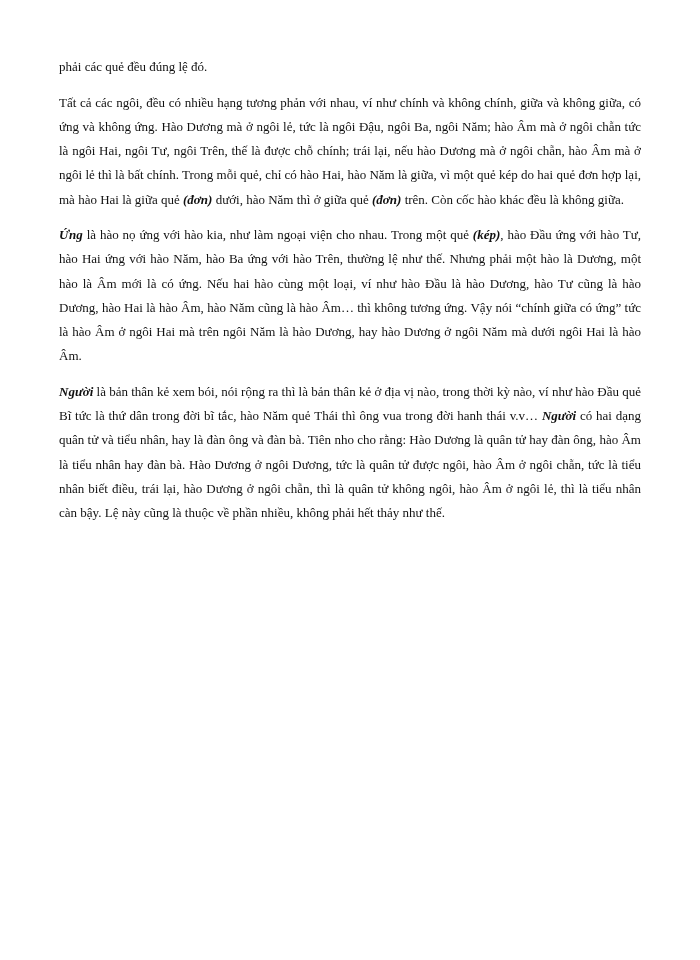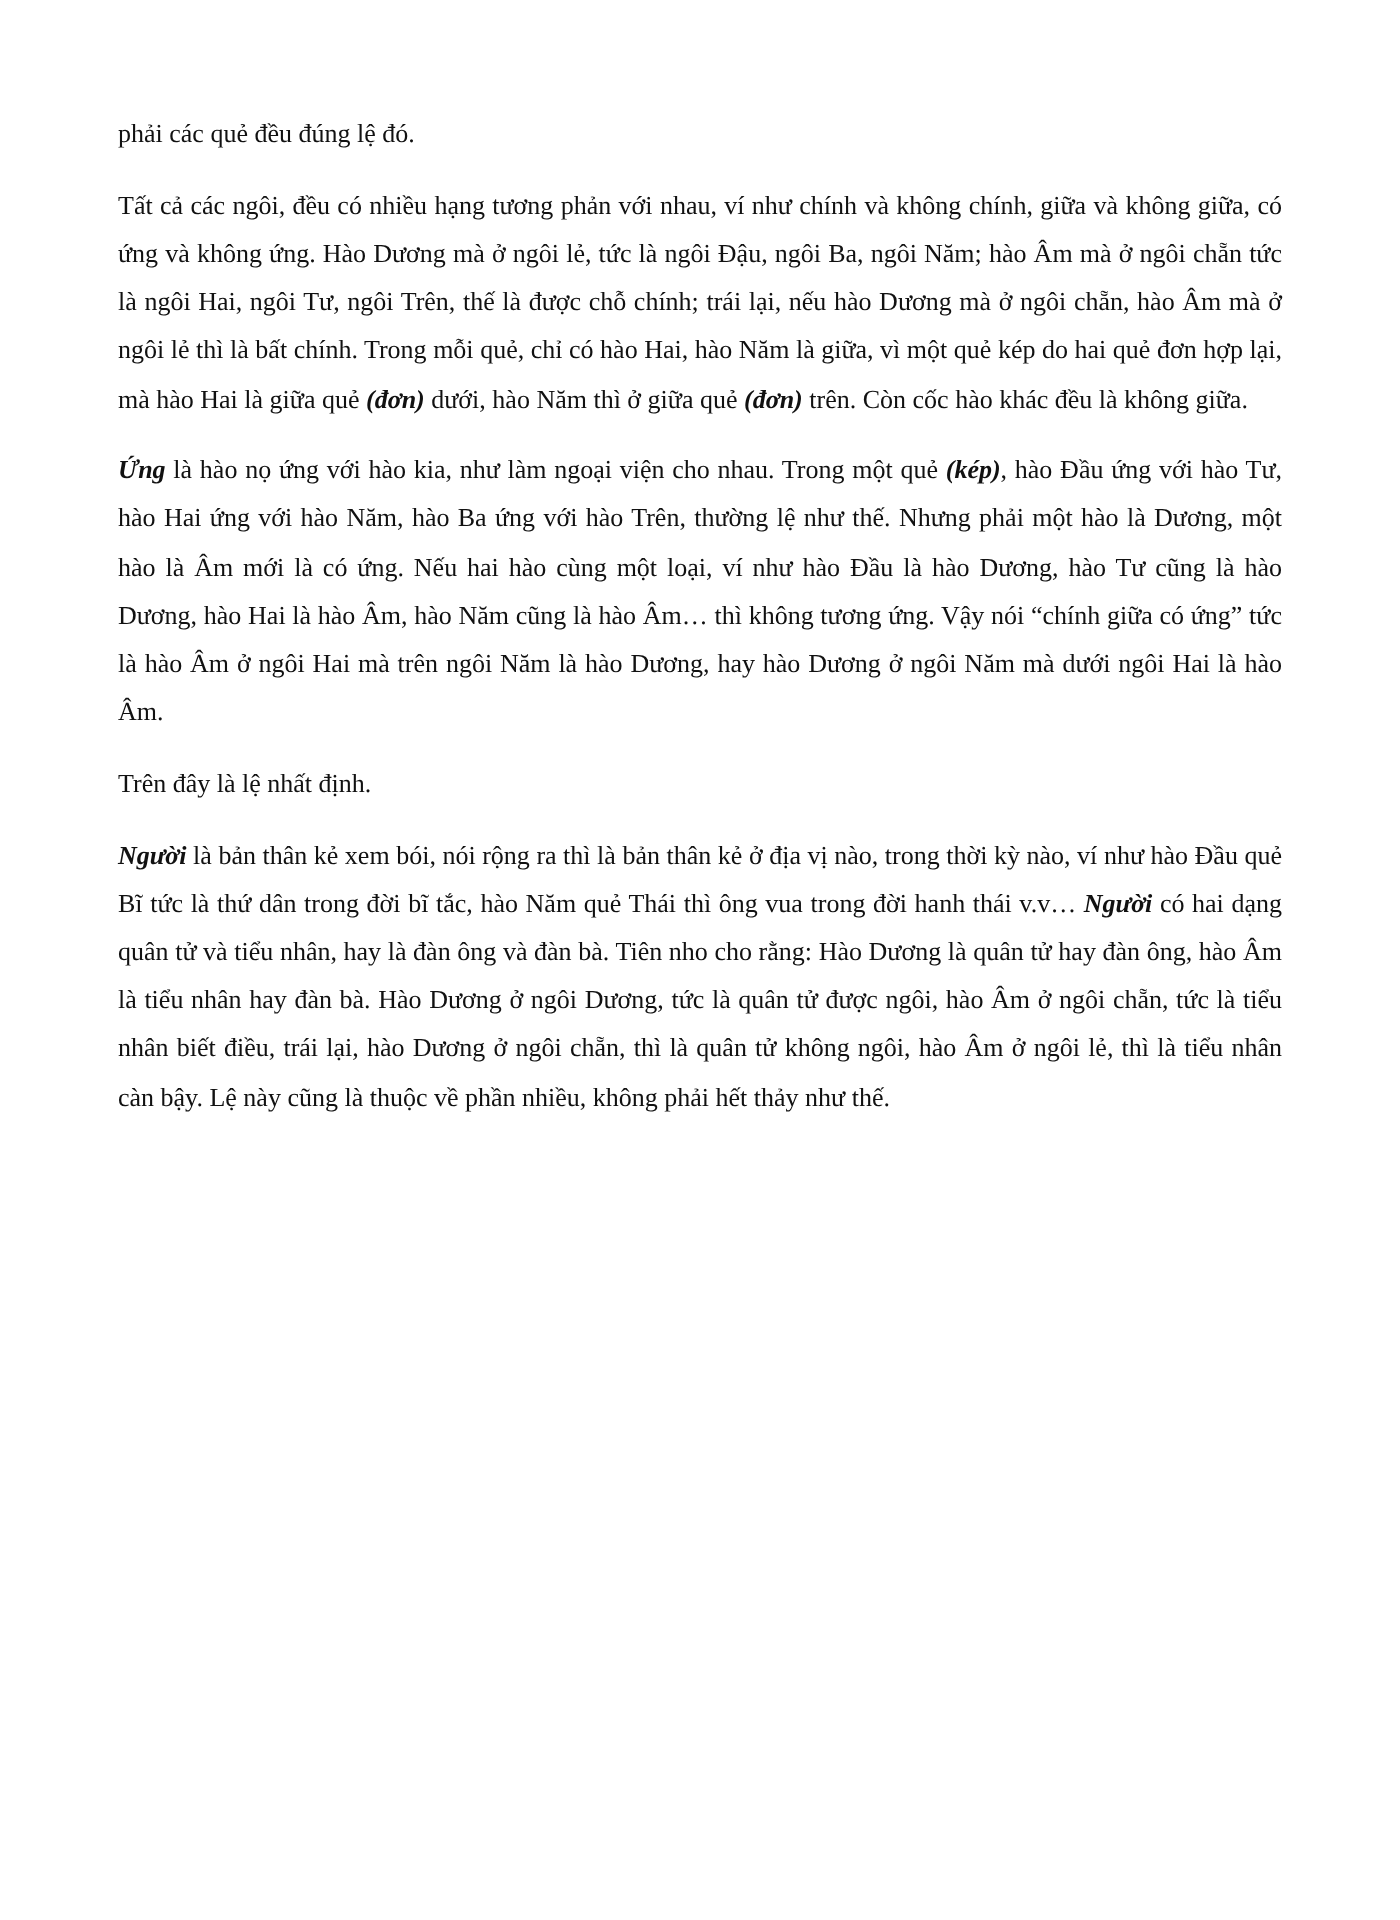--- a/index.html
+++ b/index.html
@@ -32,20 +32,17 @@
   </p>
 
   <p class="para">
     <span>Tất cả các ngôi, đều có nhiều hạng tương phản với nhau, ví như chính và không chính, giữa và không giữa, có ứng và không ứng. Hào Dương mà ở ngôi lẻ, tức là ngôi Đậu, ngôi Ba, ngôi Năm; hào Âm mà ở ngôi chẵn tức là ngôi Hai, ngôi Tư, ngôi Trên, thế là được chỗ chính; trái lại, nếu hào Dương mà ở ngôi chẵn, hào Âm mà ở ngôi lẻ thì là bất chính. Trong mỗi quẻ, chỉ có hào Hai, hào Năm là giữa, vì một quẻ kép do hai quẻ đơn hợp lại, mà hào Hai là giữa quẻ </span><em>(đơn)</em><span> dưới, hào Năm thì ở giữa quẻ </span><em>(đơn)</em><span> trên. Còn cốc hào khác đều là không giữa.</span>
   </p>
 
   <p class="para">
     <em>Ứng</em><span> là hào nọ ứng với hào kia, như làm ngoại viện cho nhau. Trong một quẻ </span><em>(kép)</em><span>, hào Đầu ứng với hào Tư, hào Hai ứng với hào Năm, hào Ba ứng với hào Trên, thường lệ như thế. Nhưng phải một hào là Dương, một hào là Âm mới là có ứng. Nếu hai hào cùng một loại, ví như hào Đầu là hào Dương, hào Tư cũng là hào Dương, hào Hai là hào Âm, hào Năm cũng là hào Âm… thì không tương ứng. Vậy nói “chính giữa có ứng” tức là hào Âm ở ngôi Hai mà trên ngôi Năm là hào Dương, hay hào Dương ở ngôi Năm mà dưới ngôi Hai là hào Âm.</span>
   </p>
 
-  <p class="para">
-    <span>Trên đây là lệ nhất định.</span>
-  </p>
 
   <p class="para">
     <em>Người</em><span> là bản thân kẻ xem bói, nói rộng ra thì là bản thân kẻ ở địa vị nào, trong thời kỳ nào, ví như hào Đầu quẻ Bĩ tức là thứ dân trong đời bĩ tắc, hào Năm quẻ Thái thì ông vua trong đời hanh thái v.v… </span><em>Người</em><span> có hai dạng quân tử và tiểu nhân, hay là đàn ông và đàn bà. Tiên nho cho rằng: Hào Dương là quân tử hay đàn ông, hào Âm là tiểu nhân hay đàn bà. Hào Dương ở ngôi Dương, tức là quân tử được ngôi, hào Âm ở ngôi chẵn, tức là tiểu nhân biết điều, trái lại, hào Dương ở ngôi chẵn, thì là quân tử không ngôi, hào Âm ở ngôi lẻ, thì là tiểu nhân càn bậy. Lệ này cũng là thuộc về phần nhiều, không phải hết thảy như thế.</span>
   </p>
 </div>
 
 </body></html>

